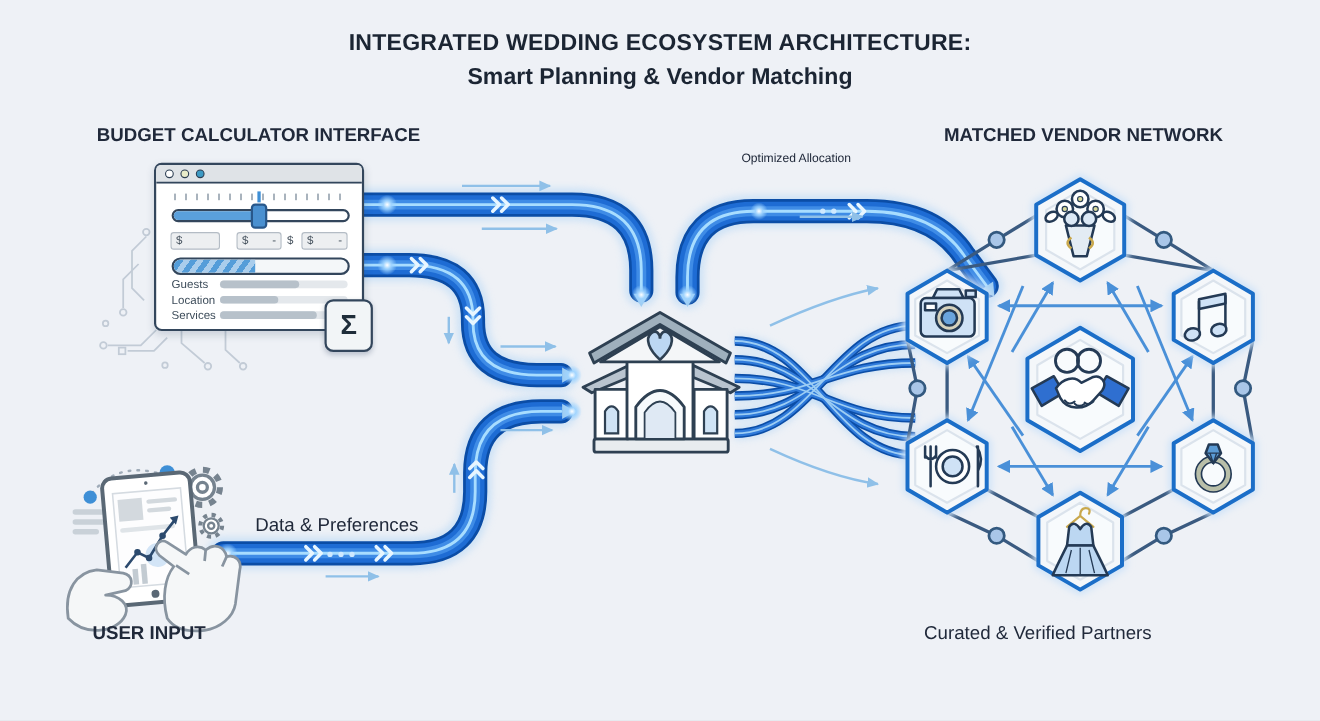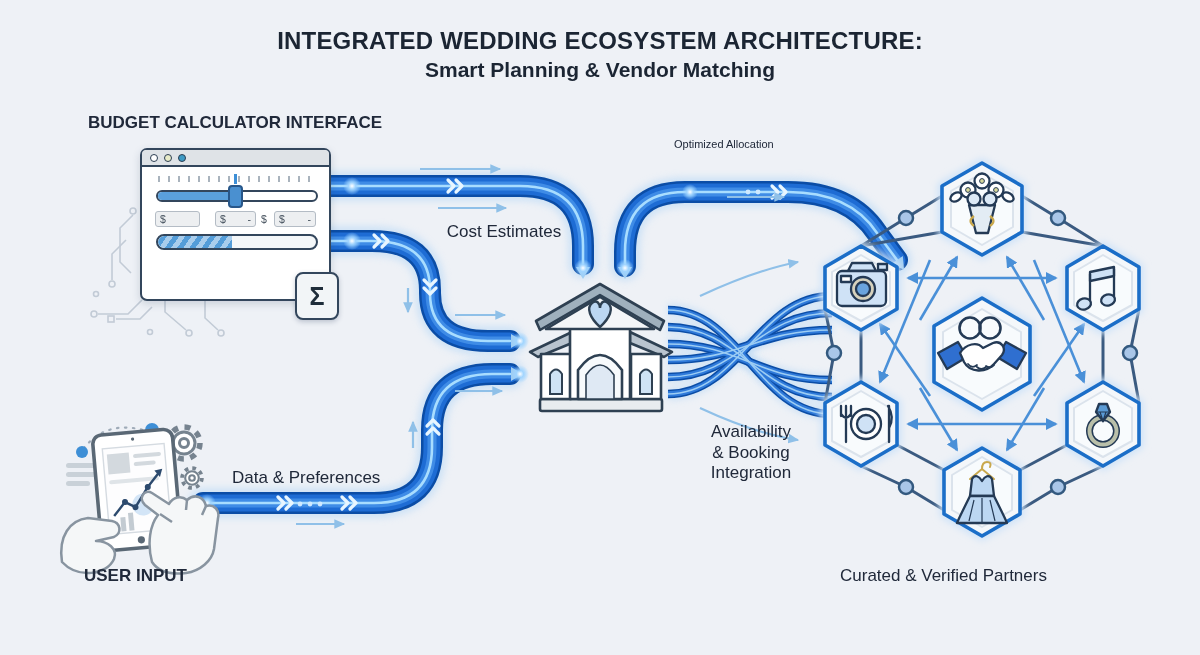--- a/index.html
+++ b/index.html
@@ -1,21 +1,21 @@
 <!DOCTYPE html>
 <html><head>
 <meta charset="utf-8">
 <style>
   html,body{margin:0;padding:0;background:#dfe4ea;}
   .stage{position:relative;width:1200px;height:655px;background:#eef1f6;overflow:hidden;
          font-family:"Liberation Sans",sans-serif;}
   .stage svg{position:absolute;left:0;top:0;}
   
   .lbl{position:absolute;color:#20293a;line-height:1.22;}
-  .title1{left:0;top:26px;width:1200px;text-align:center;font-size:24px;font-weight:700;color:#1b2533;letter-spacing:.2px;}
+  .title1{left:0;top:26px;width:1200px;text-align:center;font-size:21px;font-weight:700;color:#1b2533;letter-spacing:.2px;}
   .title2{left:0;top:57px;width:1200px;text-align:center;font-size:21px;font-weight:700;color:#1b2533;}
   .h-budget{left:88px;top:113px;font-size:17px;font-weight:700;}
   .h-network{left:830px;top:113px;width:310px;text-align:center;font-size:17px;font-weight:700;}
   .h-user{left:84px;top:566px;font-size:17px;font-weight:700;}
   .cap-personal{left:85px;top:333px;width:295px;text-align:center;font-size:17px;}
   .cap-curated{left:840px;top:566px;width:300px;text-align:left;font-size:17px;}
   .fl-cost{left:424px;top:222px;width:160px;text-align:center;font-size:17px;}
   .fl-opt{left:674px;top:138px;font-size:11px;}
   .fl-data{left:232px;top:468px;font-size:17px;}
   .fl-avail{left:676px;top:422px;width:150px;text-align:center;font-size:17px;}
@@ -422,32 +422,27 @@
       <path d="M 62,562 C 58,536 70,520 88,518 L 112,521 C 121,523 122,533 114,537 L 96,541 C 108,541 118,549 114,559 C 107,575 78,579 62,562 Z"></path>
       <path d="M 152,562 C 147,543 150,525 158,515 L 145,505 C 138,499 144,488 152,493 L 169,504 C 173,497 181,495 187,500 C 195,493 204,497 206,506 C 214,504 220,510 218,518 L 214,549 C 212,561 200,571 186,573 C 170,575 158,571 152,562 Z"></path>
       <path d="M 160,514 L 172,522 M 187,500 L 186,510 M 206,506 L 202,515" fill="none"></path>
     </g>
   </g>
 </svg>
 
   <div class="lbl title1">INTEGRATED WEDDING ECOSYSTEM ARCHITECTURE:</div>
   <div class="lbl title2">Smart Planning &amp; Vendor Matching</div>
   <div class="lbl h-budget">BUDGET CALCULATOR INTERFACE</div>
+  <div class="lbl h-network">MATCHED VENDOR NETWORK</div>
   <div class="lbl h-user">USER INPUT</div>
   <div class="lbl cap-curated">Curated &amp; Verified Partners</div>
   <div class="lbl fl-cost">
-    <div>Cost Estimates</div>
   </div>
   <div class="lbl fl-opt">Optimized Allocation</div>
   <div class="lbl fl-data">Data &amp; Preferences</div>
-  <div class="lbl fl-avail">
-    <div>Availability</div>
-    <div>&amp; Booking</div>
-    <div>Integration</div>
-  </div>
 
   <div class="calc">
     <div class="calc-bar">
       <span class="dot dot1"></span>
       <span class="dot dot2"></span>
       <span class="dot dot3"></span>
     </div>
     <div class="ruler">
       <div class="ruler-tick"></div>
     </div>
@@ -465,16 +460,36 @@
       </div>
       <span class="dollar-free">$</span>
       <div class="fbox fb3">
         <span>$</span>
         <span>-</span>
       </div>
     </div>
     <div class="progress">
       <div class="progress-fill"></div>
     </div>
+    <div class="cal-rows">
+      <div class="cal-row">
+        <span>Guests</span>
+        <div class="cal-bar">
+            <i style="width:62%"></i>
+          </div>
+      </div>
+      <div class="cal-row">
+        <span>Location</span>
+        <div class="cal-bar">
+            <i style="width:46%"></i>
+          </div>
+      </div>
+      <div class="cal-row">
+        <span>Services</span>
+        <div class="cal-bar">
+            <i style="width:76%"></i>
+          </div>
+      </div>
+    </div>
     <div class="sigma-btn">Σ</div>
   </div>
 
 </div>
 
 </body></html>

